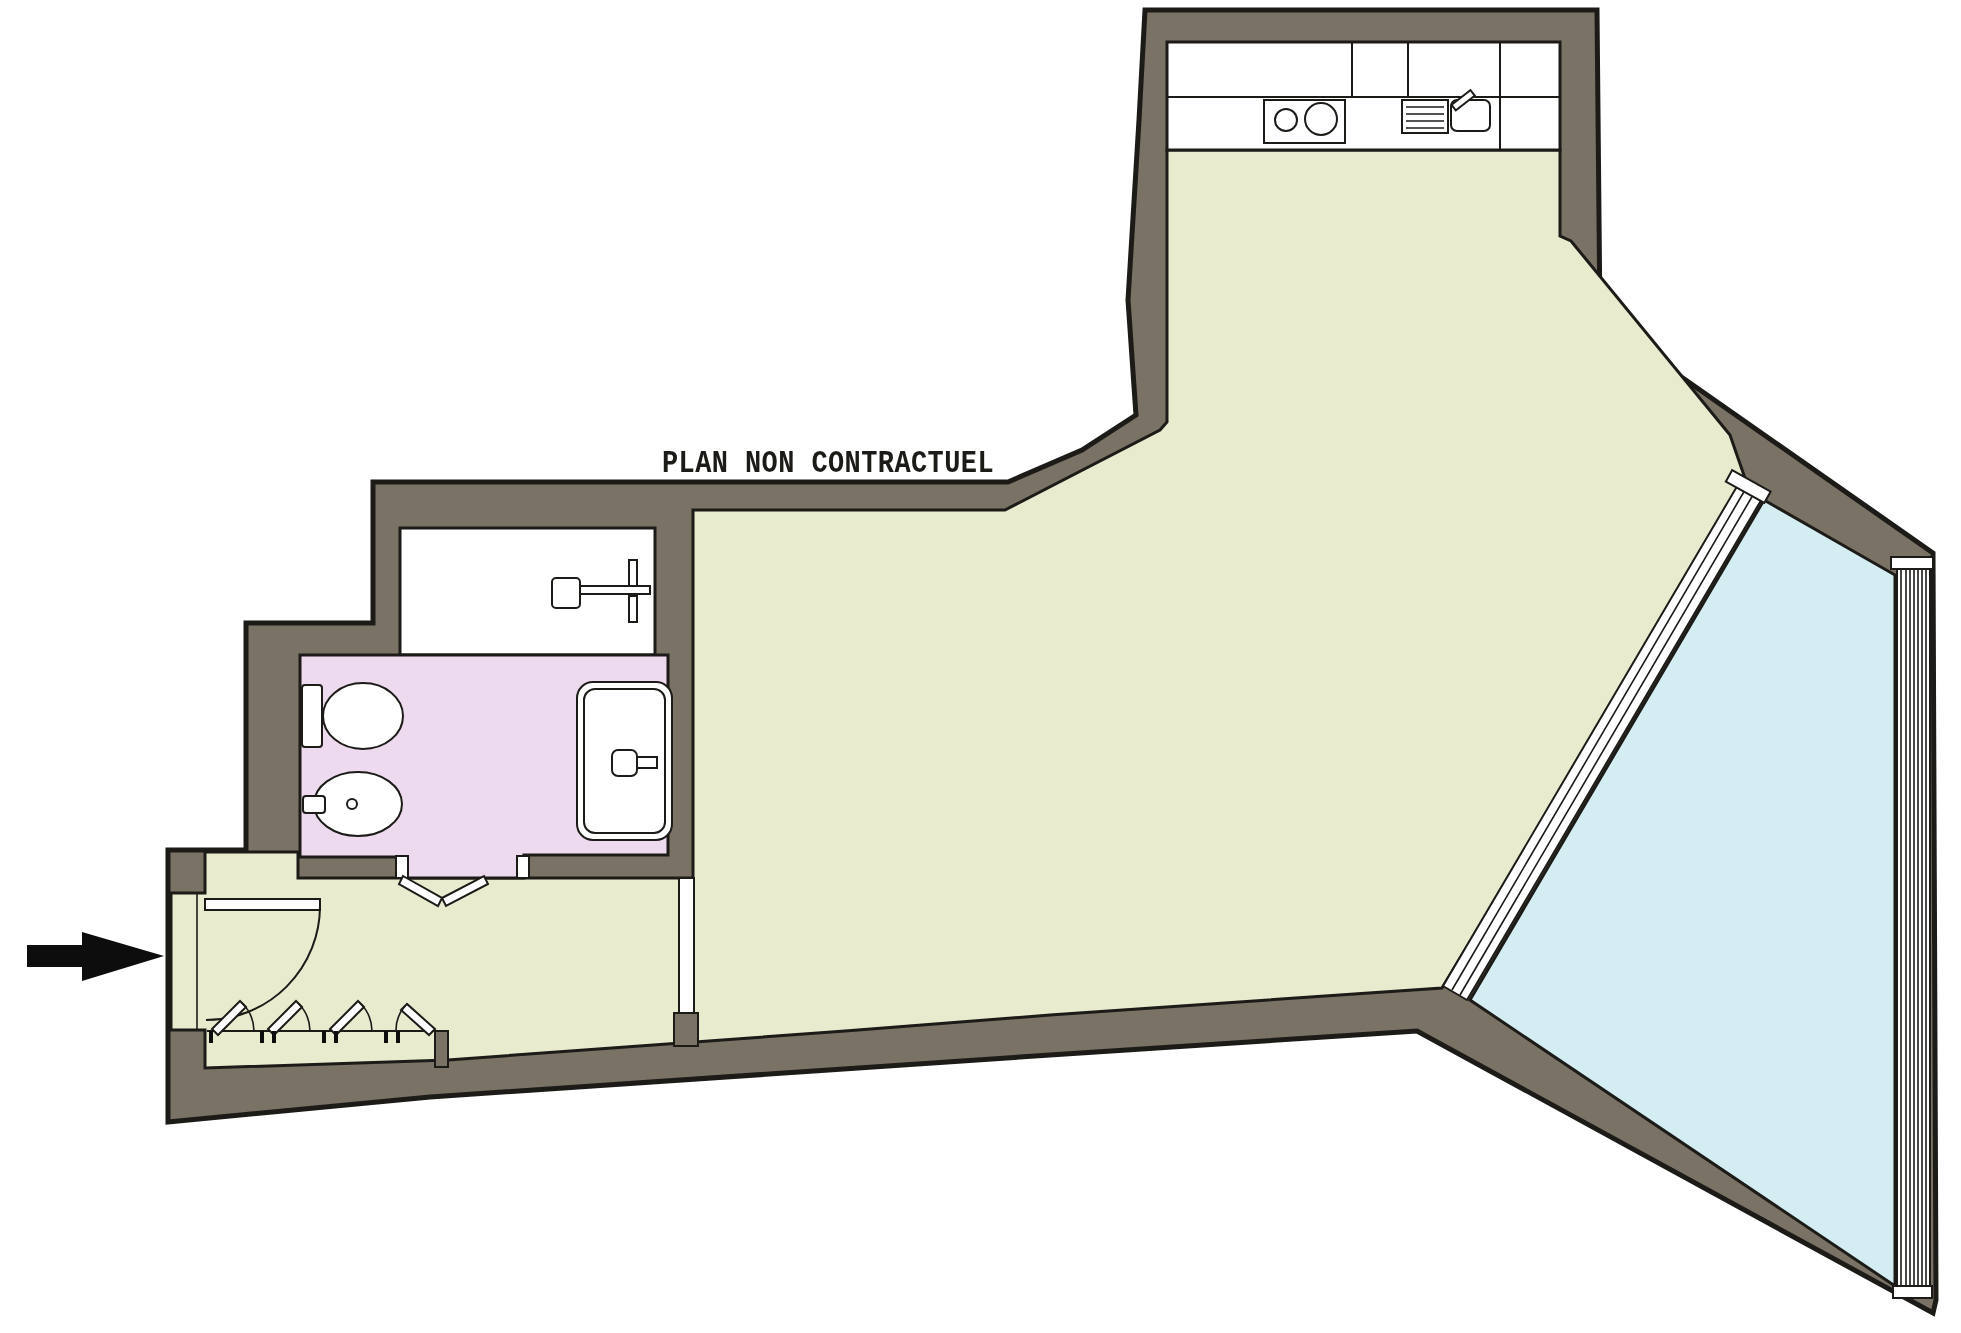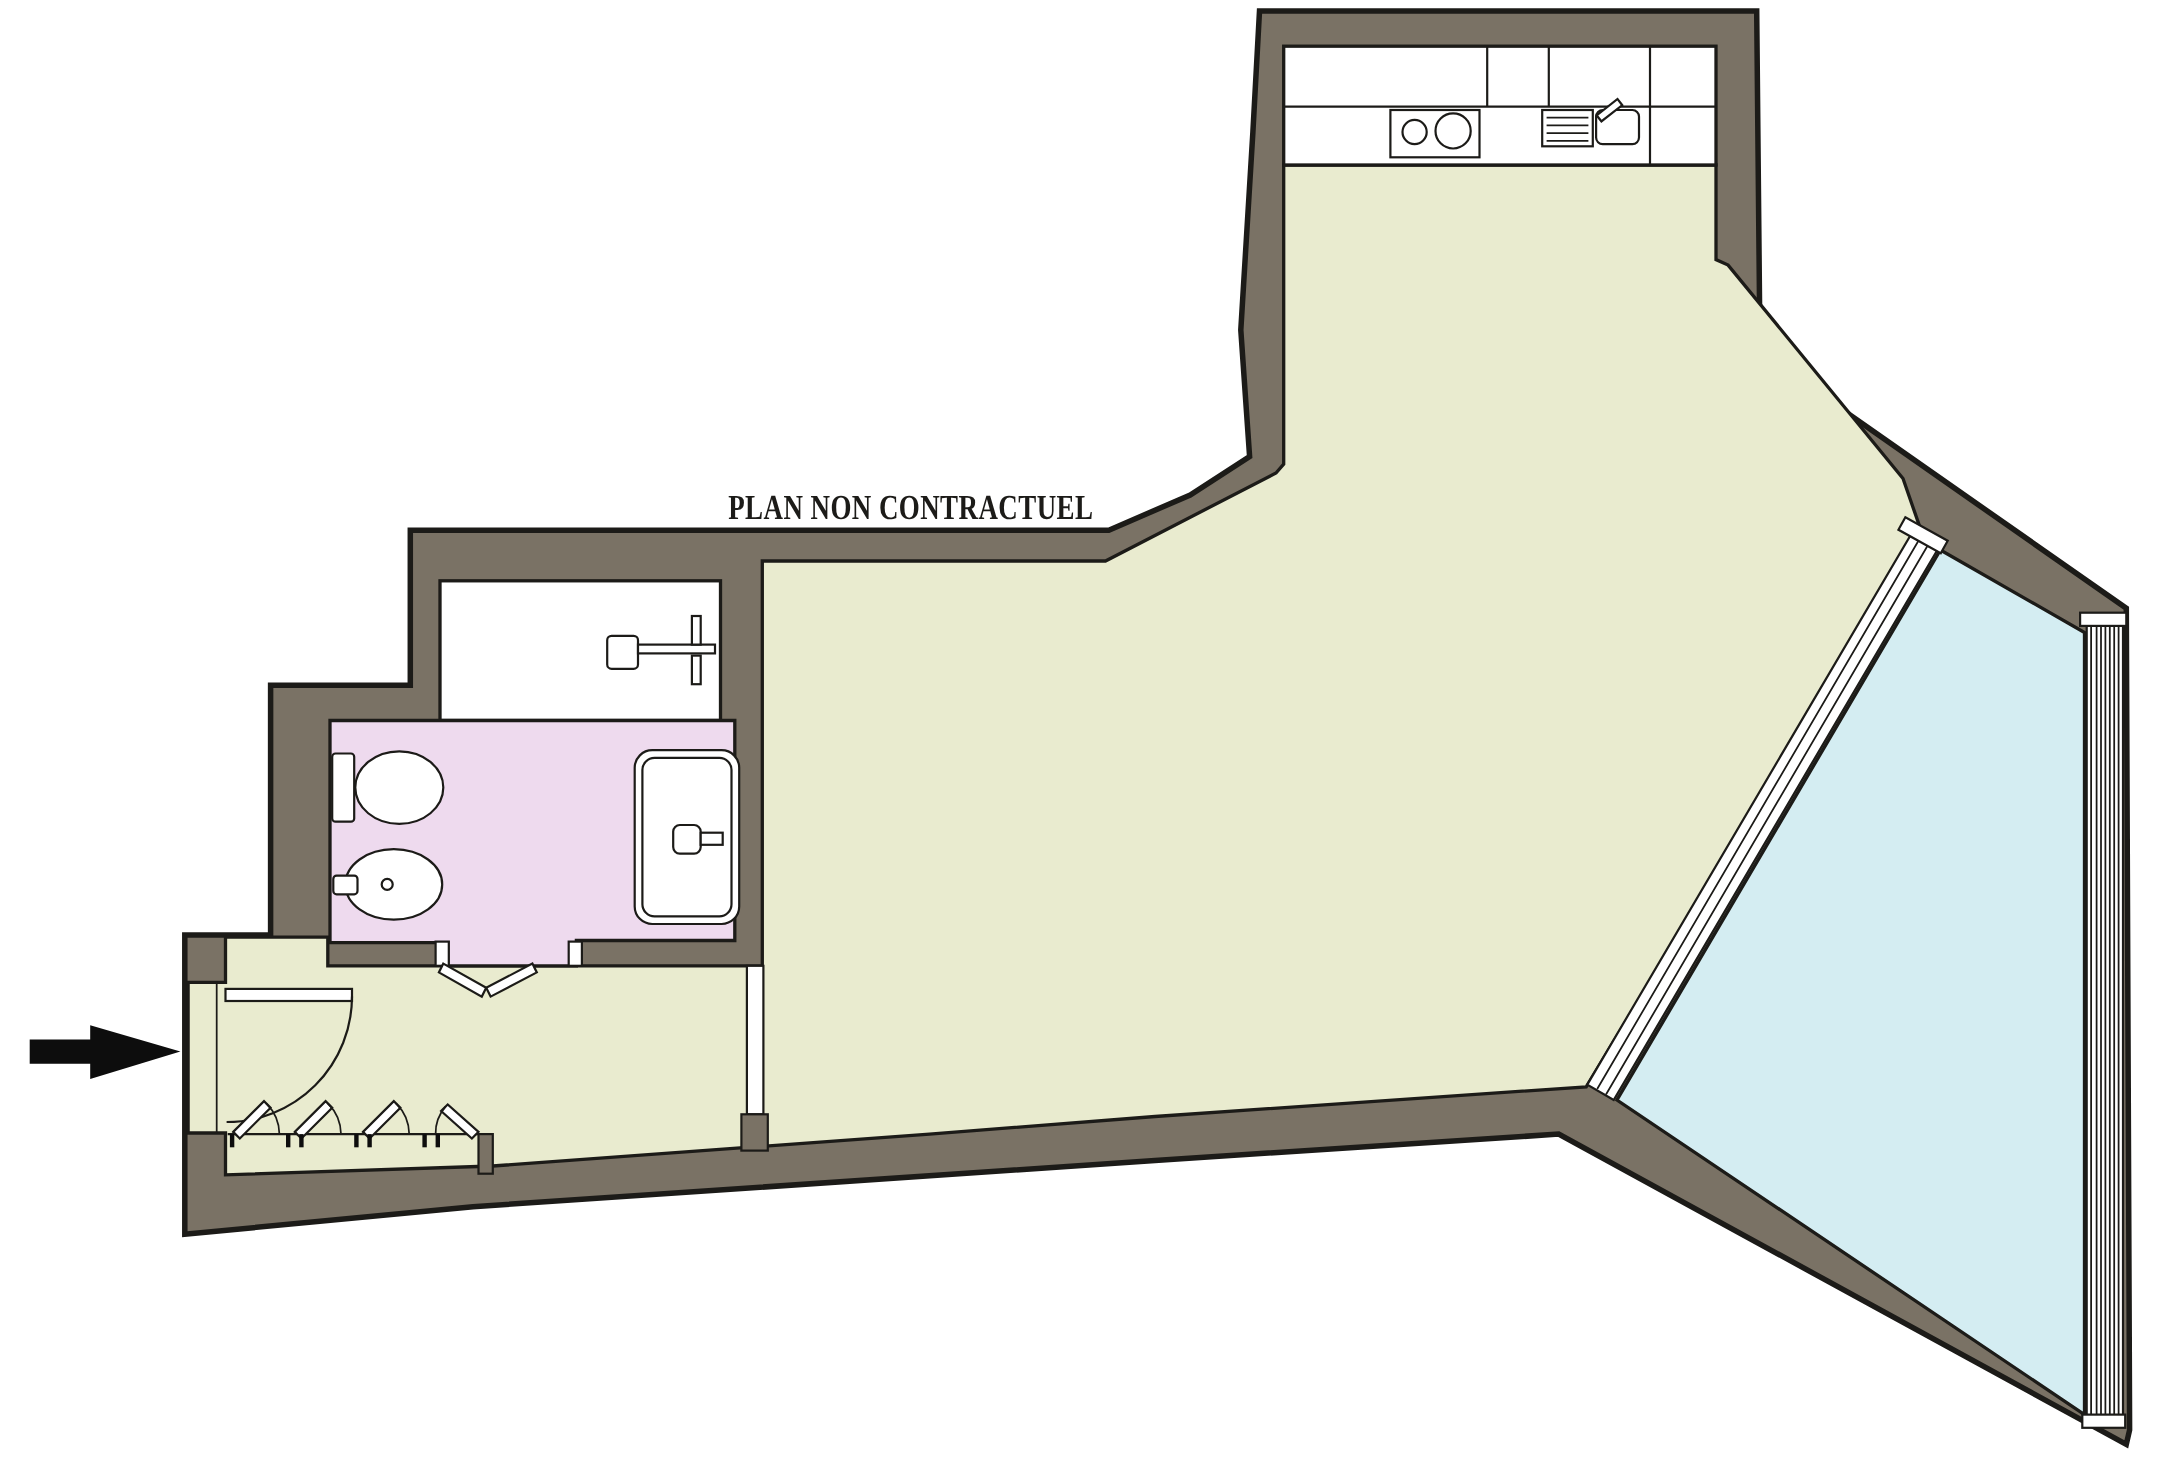--- a/index.html
+++ b/index.html
@@ -1,17 +1,17 @@
 <!DOCTYPE html>
 <html style="--background: #ffffff; --wall: #7a7265; --outline: #1c1b18; --floor: #e9ebcf; --bathroom: #eedaee; --terrace: #d4edf2; --fixture: #ffffff; --arrow: #0d0d0d;"><head>
 <meta charset="utf-8">
 <style>
   html,body{margin:0;padding:0;background:var(--background,#fff);}
   .stage{position:relative;width:1961px;height:1333px;background:var(--background,#fff);
-         font-family:Liberation Serif, serif;}
+         font-family:Liberation Mono, monospace;}
   svg{position:absolute;inset:0;}
   .wall{fill:var(--wall);}
   .floor{fill:var(--floor);}
   .bath{fill:var(--bathroom);}
   .terr{fill:var(--terrace);}
   .wht{fill:var(--fixture);}
   .blk{fill:var(--arrow);}
   .nf{fill:none;}
   .s5{stroke:var(--outline);stroke-width:5;stroke-linejoin:miter;}
   .s3{stroke:var(--outline);stroke-width:3;stroke-linejoin:miter;}

